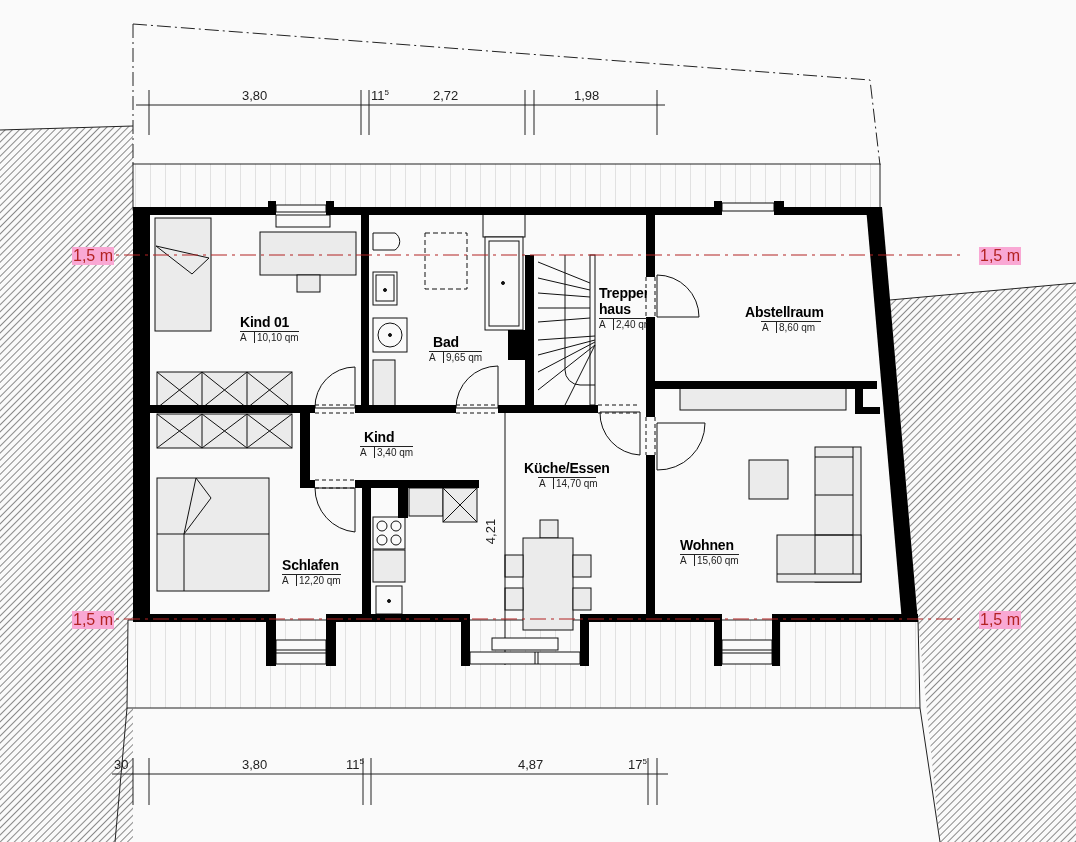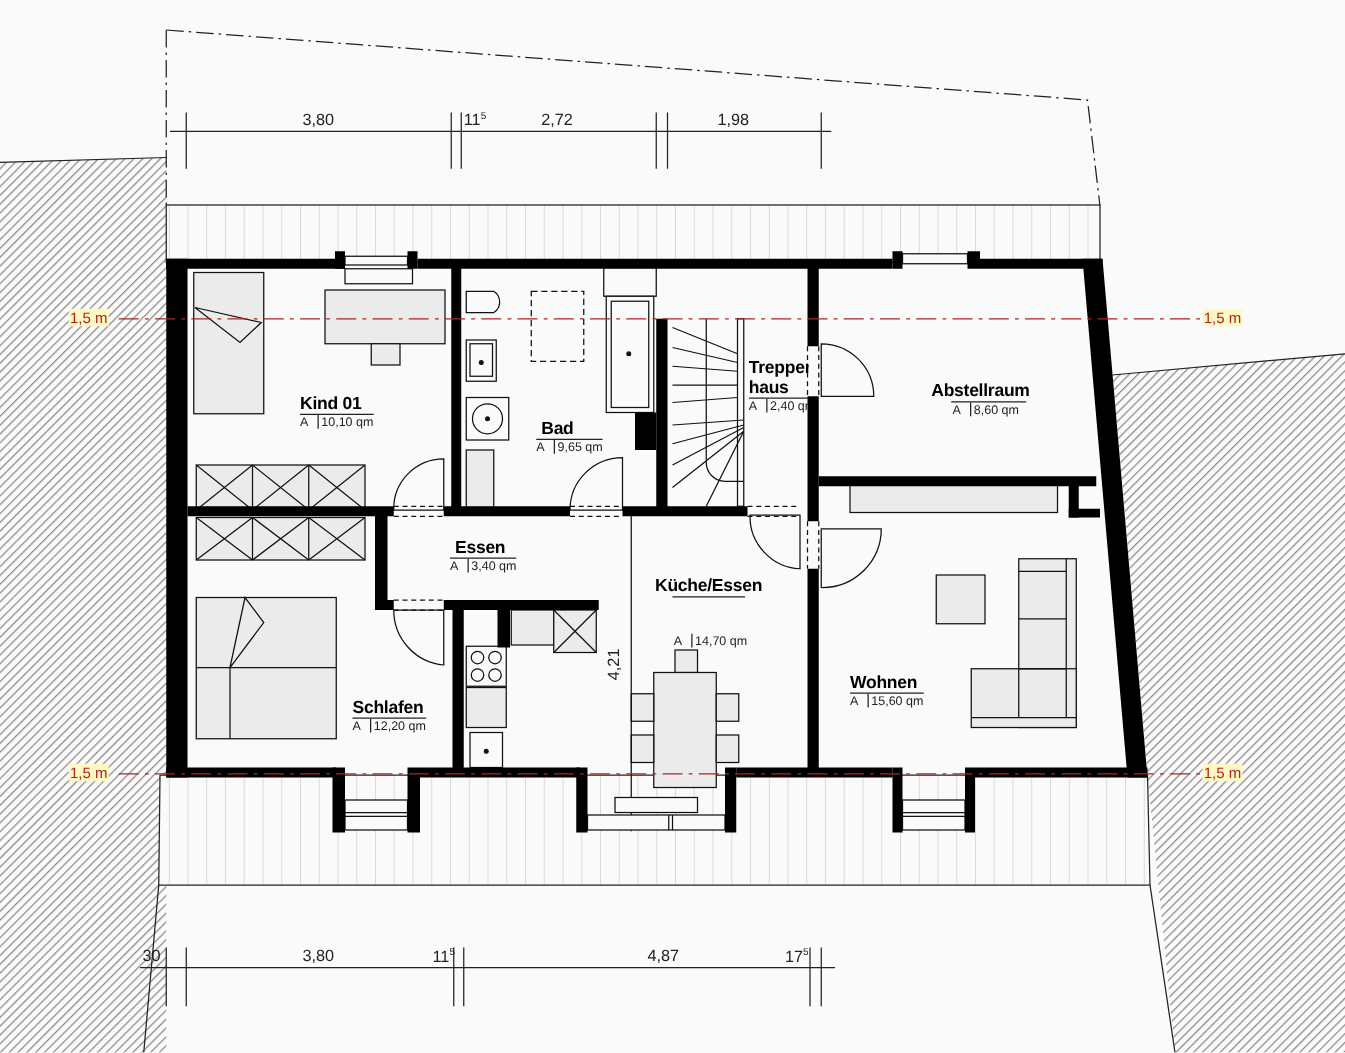--- a/index.html
+++ b/index.html
@@ -7,21 +7,21 @@
          font-family: "Liberation Sans", "DejaVu Sans", sans-serif; }
   #plan { position: absolute; left: 0; top: 0; }
   .room-name { font-weight: bold; font-size: 14px; white-space: nowrap; letter-spacing: -0.2px; }
   .room-area { font-size: 10px; white-space: nowrap; color: #222; }
   .room-area .a { display: inline-block; width: 14px; }
   .room-area .bar { display: inline-block; border-left: 1px solid #222; height: 11px; vertical-align: -2px; margin-right: 2px; }
   .room-block { position: absolute; }
   .room-block .uline { border-top: 1px solid #222; margin-top: 1px; }
   .dim { position: absolute; font-size: 13px; color: #222; white-space: nowrap; }
   .dim sup { font-size: 8px; }
-  .level { position: absolute; font-size: 12px; color: #b22222; background: #fef9c3; padding: 0 1px; white-space: nowrap; }
+  .level { position: absolute; font-size: 16px; color: #b22222; background: #f9a8d4; padding: 0 1px; white-space: nowrap; margin-left: 17px; }
 </style>
 </head>
 <body>
 
 <svg id="plan" width="1076" height="842" viewBox="0 0 1076 842" xmlns="http://www.w3.org/2000/svg">
   <defs>
     <pattern id="hatch" patternUnits="userSpaceOnUse" width="5" height="5" patternTransform="rotate(45)">
       <rect width="5" height="5" fill="#fafafa"></rect>
       <line x1="0" y1="0" x2="0" y2="5" stroke="#8a8a8a" stroke-width="2"></line>
     </pattern>
@@ -297,29 +297,29 @@
   <div class="room-area"><span class="a">A</span><span class="bar"></span><span>2,40 qm</span></div>
 </div>
 
 <div class="room-block" style="left:724px;top:304px;margin-left:21px;">
   <div class="room-name">Abstellraum</div>
   <div class="uline" style="width:60px;margin-left:16px;"></div>
   <div class="room-area" style="padding-left:17px;"><span class="a">A</span><span class="bar"></span><span>8,60 qm</span></div>
 </div>
 
 <div class="room-block" style="left:360px;top:429px;">
-  <div class="room-name" style="padding-left:4px;">Essen</div>
+  <div class="room-name" style="padding-left:4px;">Kind</div>
   <div class="uline"></div>
   <div class="room-area"><span class="a">A</span><span class="bar"></span><span>3,40 qm</span></div>
 </div>
 
 <div class="room-block" style="left:524px;top:460px;">
   <div class="room-name">Küche/Essen</div>
   <div class="uline" style="width:58px;margin-left:14px;"></div>
-  <div class="room-area" style="padding-left:15px;margin-top:29px;"><span class="a">A</span><span class="bar"></span><span>14,70 qm</span></div>
+  <div class="room-area" style="padding-left:15px;"><span class="a">A</span><span class="bar"></span><span>14,70 qm</span></div>
 </div>
 
 <div class="room-block" style="left:282px;top:557px;">
   <div class="room-name">Schlafen</div>
   <div class="uline"></div>
   <div class="room-area"><span class="a">A</span><span class="bar"></span><span>12,20 qm</span></div>
 </div>
 
 <div class="room-block" style="left:680px;top:537px;">
   <div class="room-name">Wohnen</div>

